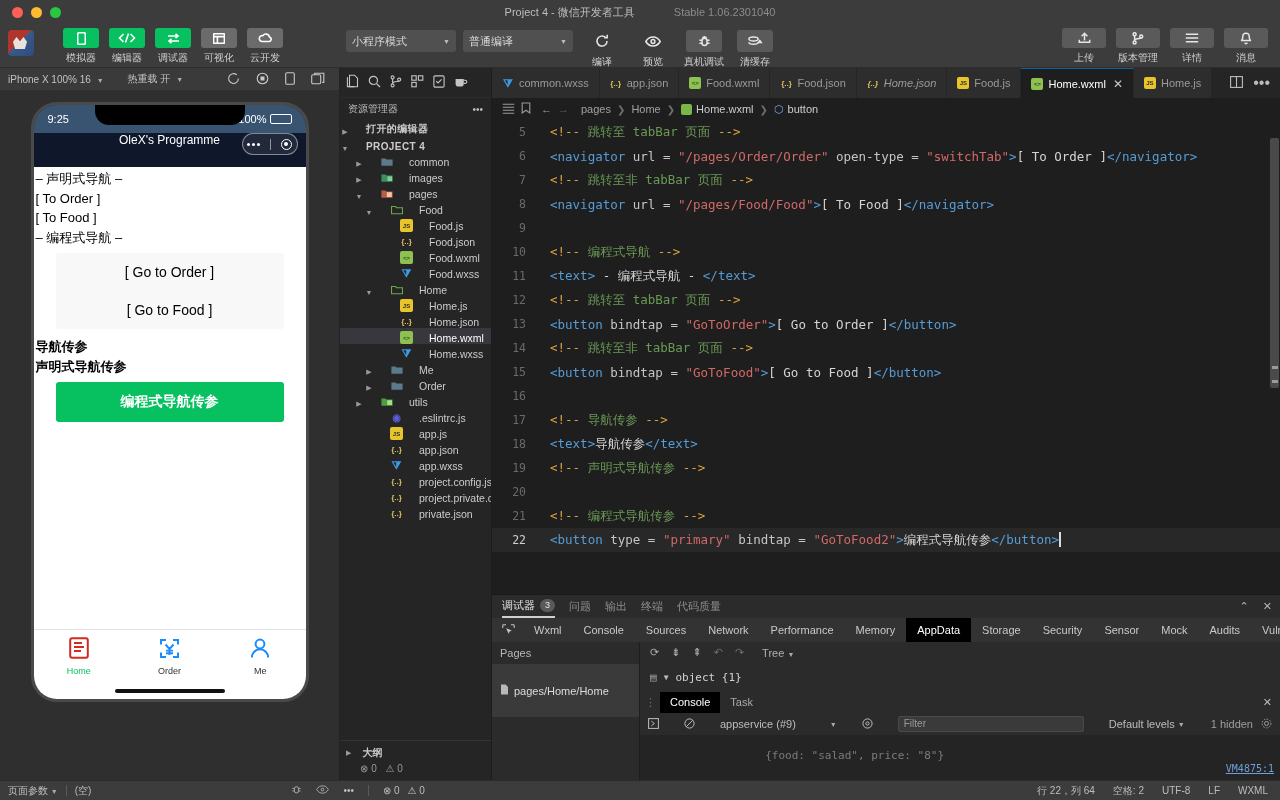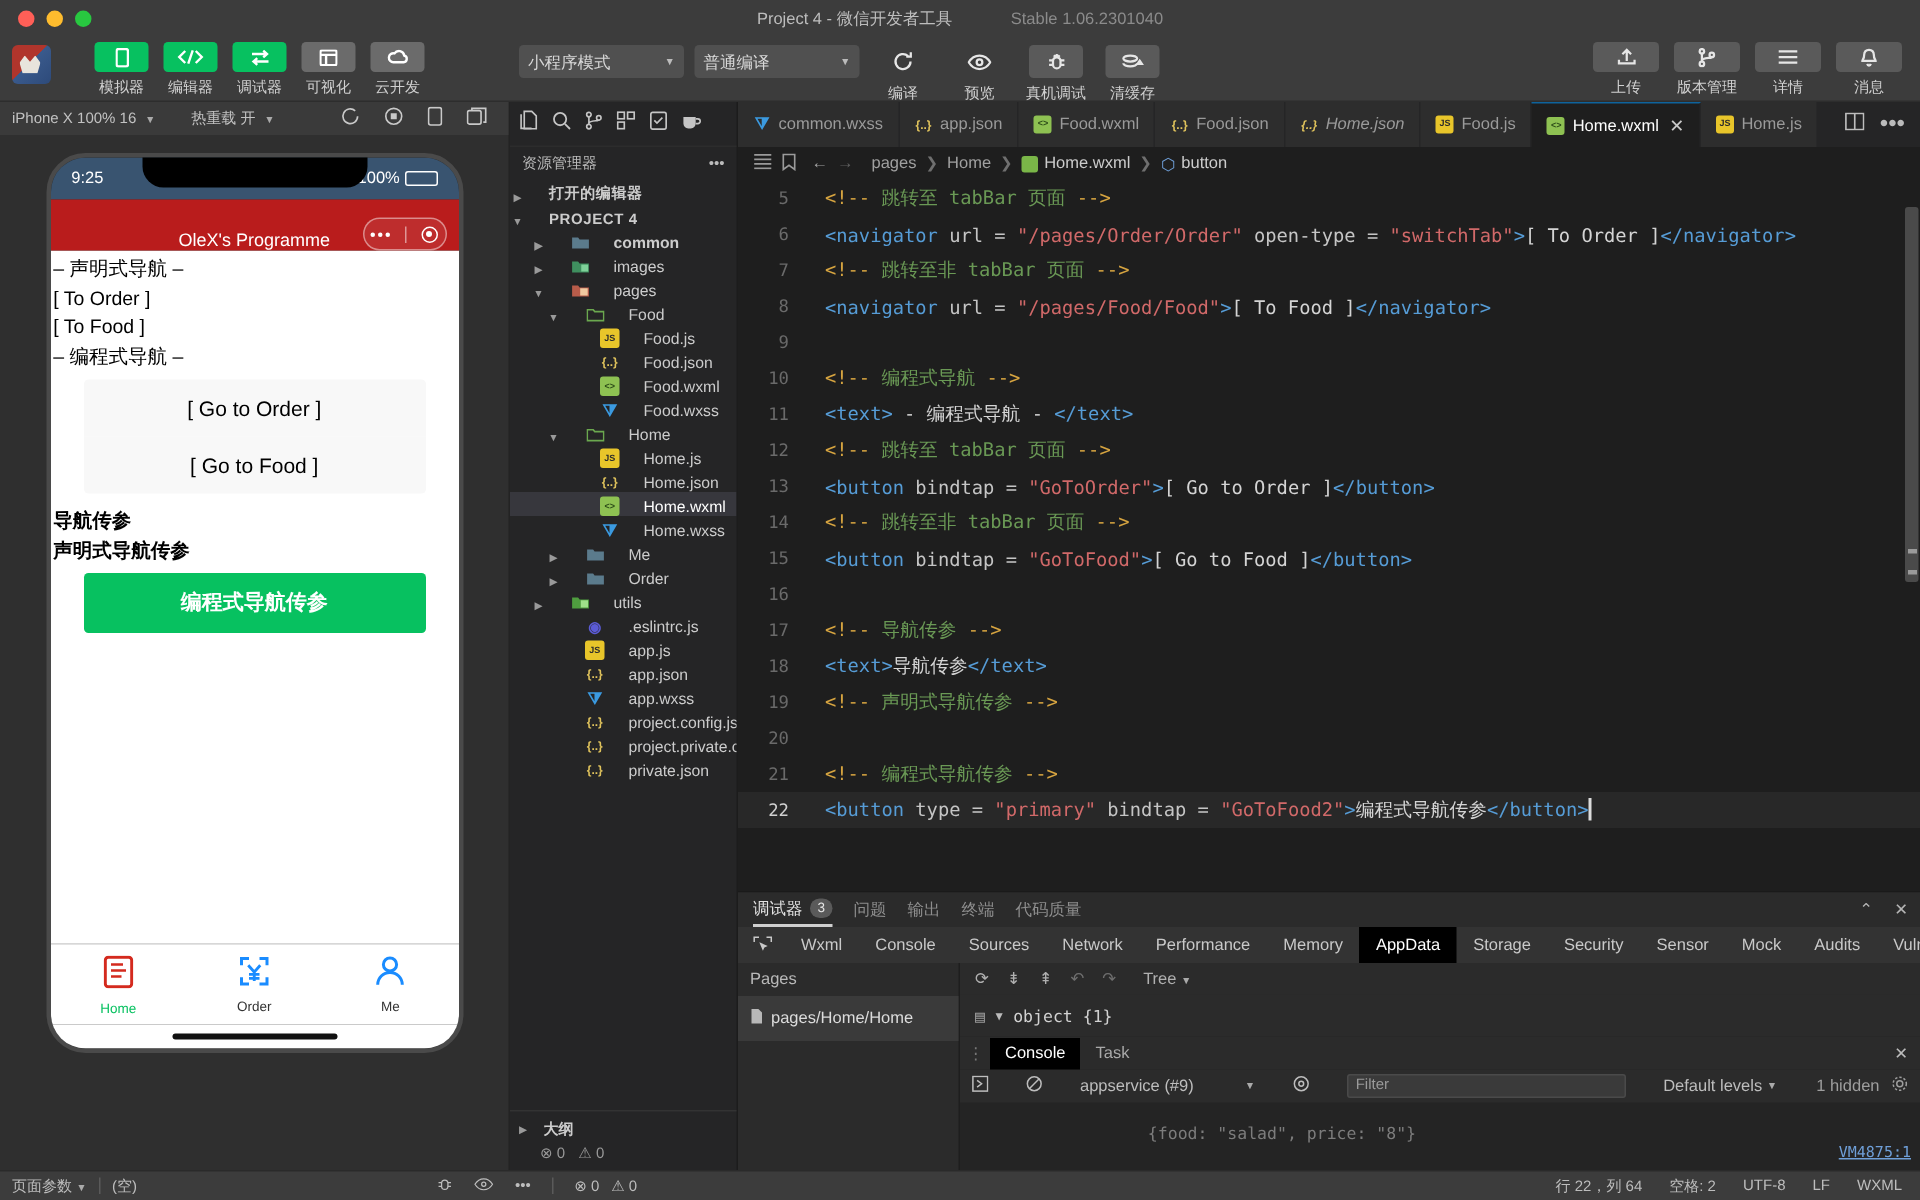--- a/index.html
+++ b/index.html
@@ -89,21 +89,21 @@
   .statusbar {
     height: 28px; background: #395470; display: flex; align-items: center;
     justify-content: space-between; padding: 0 14px; color: #fff; font-size: 11px; flex: none;
     position: relative;
   }
   .notch { position: absolute; left: 50%; transform: translateX(-50%); top: -6px;
            width: 150px; height: 26px; background: #000; border-radius: 0 0 14px 14px; }
   .batt { display: flex; align-items: center; gap: 3px; }
   .battbody { width: 22px; height: 10px; border: 1px solid #fff; border-radius: 2px; padding: 1px; }
   .battfill { height: 100%; width: 100%; background: #fff; border-radius: 1px; }
-  .navbar { height: 34px; background: #b91c1c; display: flex; align-items: flex-end;
+  .navbar { height: 34px; background: #0f172a; display: flex; align-items: flex-start;
             justify-content: center; position: relative; flex: none; }
   .navtitle { color: #fff; font-size: 12px; }
   .capsule { position: absolute; right: 8px; width: 56px; height: 22px; border-radius: 11px;
              border: 1px solid rgba(255,255,255,.45); display: flex; align-items: center;
              justify-content: space-around; background: rgba(255,255,255,.08); }
   .capsule .dots { display: flex; gap: 2px; }
   .capsule .dots i { width: 3px; height: 3px; background: #fff; border-radius: 50%; display: block; }
   .capsule .bar { width: 1px; height: 11px; background: rgba(255,255,255,.5); }
   .capsule .tgt { width: 11px; height: 11px; border: 1.2px solid #fff; border-radius: 50%;
                   display: flex; align-items: center; justify-content: center; }
@@ -196,21 +196,21 @@
   .dhead .right { position: absolute; right: 8px; display: flex; gap: 14px; color: #b5b5b5; }
   .dtabs { height: 24px; background: #333333; display: flex; align-items: center;
            font-size: 11px; color: #c9c9c9; gap: 0; }
   .dtab { padding: 0 11px; line-height: 24px; cursor: pointer; white-space: nowrap; }
   .dtab.active { background: #000000; color: #ffffff; }
   .dtabs .ins { padding: 0 8px 0 10px; display: flex; align-items: center; }
   .dbody { flex: 1; display: flex; min-height: 0; }
   .dleft { width: 148px; background: #2b2b2b; border-right: 1px solid #1e1e1e;
            font-size: 11px; flex: none; }
   .dleft .h { padding: 5px 8px; color: #b9b9b9; }
-  .dleft .item { background: #3a3a3a; padding: 8px 8px; display: flex; align-items: center;
+  .dleft .item { background: #3a3a3a; padding: 20px 8px; display: flex; align-items: center;
                  gap: 5px; color: #dcdcdc; }
   .dright { flex: 1; display: flex; flex-direction: column; min-width: 0; }
   .dtoolbar { height: 21px; display: flex; align-items: center; gap: 12px; padding: 0 10px;
               color: #b0b0b0; font-size: 11px; background: #2b2b2b; }
   .dtree { height: 28px; display: flex; align-items: center; gap: 7px; padding: 0 10px;
            font-size: 11px; color: #d2d2d2; font-family: "DejaVu Sans Mono", monospace; }
   .console { flex: 1; display: flex; flex-direction: column; background: #242424; min-height: 0; }
   .ctabs { height: 22px; background: #2b2b2b; display: flex; align-items: center;
            font-size: 11px; color: #a9a9a9; position: relative; }
   .ctabs .grip { padding: 0 5px; color: #777; letter-spacing: -1px; }
@@ -545,21 +545,21 @@
       </div>
       <div class="tree" id="tree">
           <div class="trow">
             <span class="arrow">▶</span>
             <span class="cap">打开的编辑器</span>
           </div>
           <div class="trow">
             <span class="arrow">▼</span>
             <span class="cap">PROJECT 4</span>
           </div>
-          <div class="trow" style="padding-left: 14px; font-weight: bold;">
+          <div class="trow" style="padding-left: 14px;">
             <span class="arrow">▶</span>
             <span class="fico">
               <svg width="12" height="10" viewBox="0 0 12 10">
                 <path d="M0.4 1.4h4l1 1.2h6.2v6.1H0.4z" fill="#5b7b8c"></path>
               </svg>
             </span>
             <span>common</span>
           </div>
           <div class="trow" style="padding-left: 14px;">
             <span class="arrow">▶</span>

